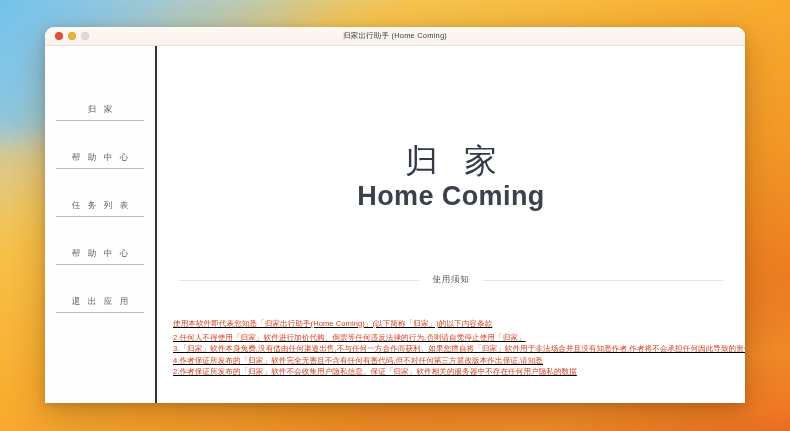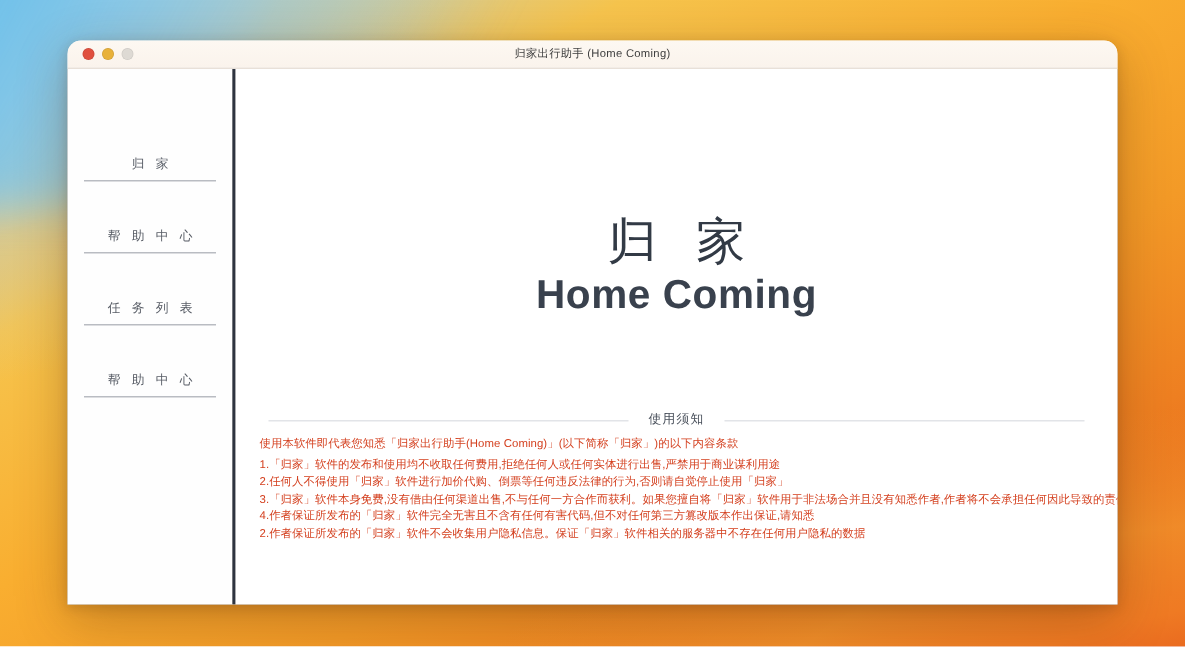--- a/index.html
+++ b/index.html
@@ -69,21 +69,21 @@
     margin-top:6px; font-size:27px; color:#39414d;
     font-weight:600; letter-spacing:.4px; line-height:1;
   }
   #notice-head {
     margin-top:64px; display:flex; align-items:center; gap:13px;
     padding:0 6px;
     text-align:center;
   }
   #notice-head .rule { flex:1; height:1px; background:#e2e4e8; }
   #notice-title { font-size:8.5px; color:#4a515c; letter-spacing:.8px; white-space:nowrap; }
-  #terms { margin-top:4px; padding-left:0; }
+  #terms { margin-top:32px; padding-left:0;text-decoration:underline; }
   .term {
     font-size:7.6px; color:#d4401f; line-height:11.6px;
     white-space:nowrap; letter-spacing:.05px;
   }
   .term.lead { margin-bottom:2px; }
 </style>
 </head>
 <body>
 
 <div id="desktop">
@@ -99,40 +99,40 @@
       <div id="win-title">归家出行助手 (Home Coming)</div>
     </div>
 
     <div id="body-row">
 
       <nav id="sidebar">
         <div class="nav-item">归家</div>
         <div class="nav-item">帮助中心</div>
         <div class="nav-item">任务列表</div>
         <div class="nav-item">帮助中心</div>
+        <div class="nav-item">退出应用</div>
       </nav>
 
       <div id="divider"></div>
 
       <main id="main">
 
         <div id="hero">
           <div id="hero-cn">归家</div>
           <div id="hero-en">Home Coming</div>
         </div>
 
         <div id="notice-head">
           <span class="rule"></span>
           <span id="notice-title">使用须知</span>
           <span class="rule"></span>
         </div>
 
         <div id="terms">
           <div class="term lead">使用本软件即代表您知悉「归家出行助手(Home Coming)」(以下简称「归家」)的以下内容条款</div>
-          <div class="term">1.「归家」软件的发布和使用均不收取任何费用,拒绝任何人或任何实体进行出售,严禁用于商业谋利用途</div>
           <div class="term">2.任何人不得使用「归家」软件进行加价代购、倒票等任何违反法律的行为,否则请自觉停止使用「归家」</div>
           <div class="term">3.「归家」软件本身免费,没有借由任何渠道出售,不与任何一方合作而获利。如果您擅自将「归家」软件用于非法场合并且没有知悉作者,作者将不会承担任何因此导致的责任</div>
           <div class="term">4.作者保证所发布的「归家」软件完全无害且不含有任何有害代码,但不对任何第三方篡改版本作出保证,请知悉</div>
           <div class="term">2.作者保证所发布的「归家」软件不会收集用户隐私信息。保证「归家」软件相关的服务器中不存在任何用户隐私的数据</div>
         </div>
 
       </main>
     </div>
   </div>
 </div>

